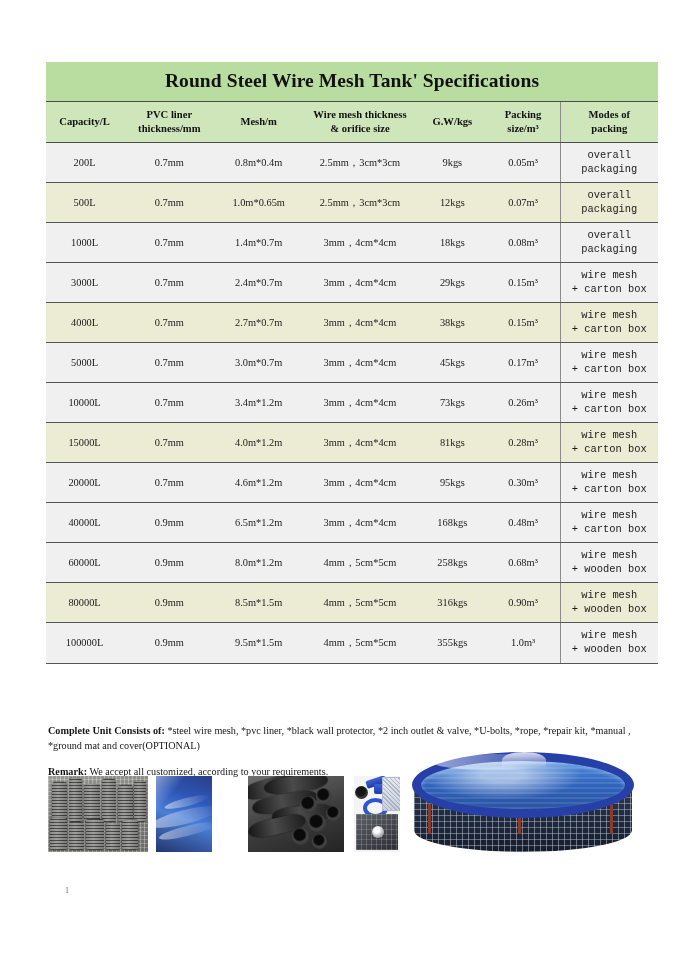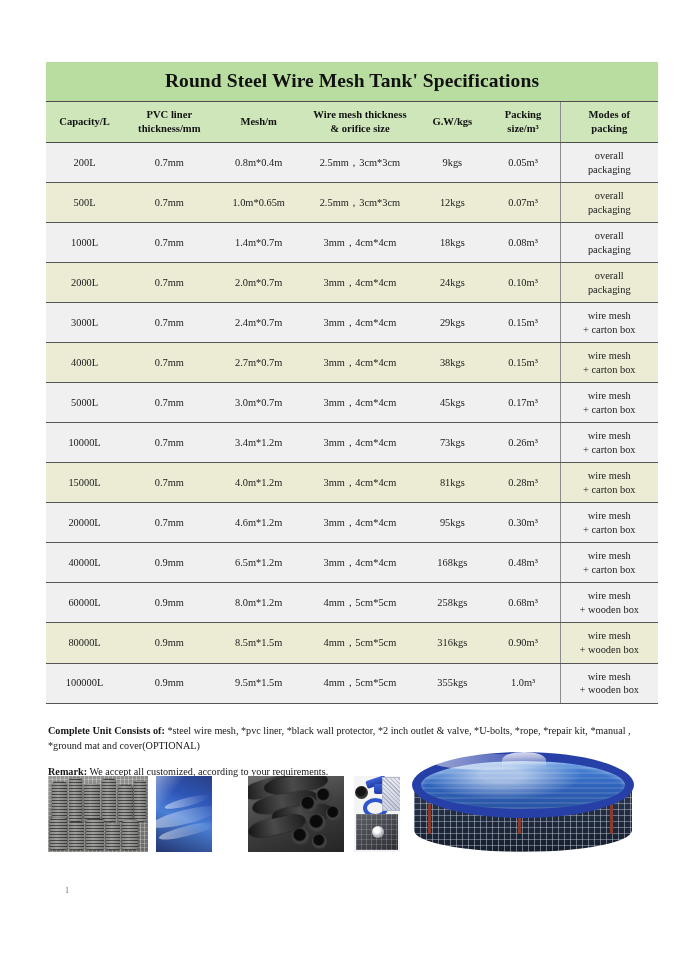--- a/index.html
+++ b/index.html
@@ -84,21 +84,21 @@
 
   
   col.c-cap   { width: 12.6%; }
   col.c-pvc   { width: 15.1%; }
   col.c-size  { width: 14.1%; }
   col.c-mesh  { width: 19.0%; }
   col.c-gw    { width: 11.2%; }
   col.c-pack  { width: 12.0%; }
   col.c-mode  { width: 16.0%; }
 
-  .mode-line { display: block; }
+  .mode-line { display: block; font-family: Liberation Mono, monospace; }
 
   
   .notes {
     position: absolute;
     left: 48px;
     top: 724px;
     width: 592px;
     font-size: 10.2px;
     line-height: 1.45;
     color: #161616;
@@ -375,32 +375,20 @@
               <span class="mode-line">packaging</span>
             </td>
           </tr>
           <tr class="odd">
             <td>1000L</td>
             <td>0.7mm</td>
             <td>1.4m*0.7m</td>
             <td>3mm，4cm*4cm</td>
             <td>18kgs</td>
             <td>0.08m³</td>
-            <td class="last-col">
-              <span class="mode-line">overall</span>
-              <span class="mode-line">packaging</span>
-            </td>
-          </tr>
-          <tr class="even">
-            <td>2000L</td>
-            <td>0.7mm</td>
-            <td>2.0m*0.7m</td>
-            <td>3mm，4cm*4cm</td>
-            <td>24kgs</td>
-            <td>0.10m³</td>
             <td class="last-col">
               <span class="mode-line">overall</span>
               <span class="mode-line">packaging</span>
             </td>
           </tr>
           <tr class="odd">
             <td>3000L</td>
             <td>0.7mm</td>
             <td>2.4m*0.7m</td>
             <td>3mm，4cm*4cm</td>

